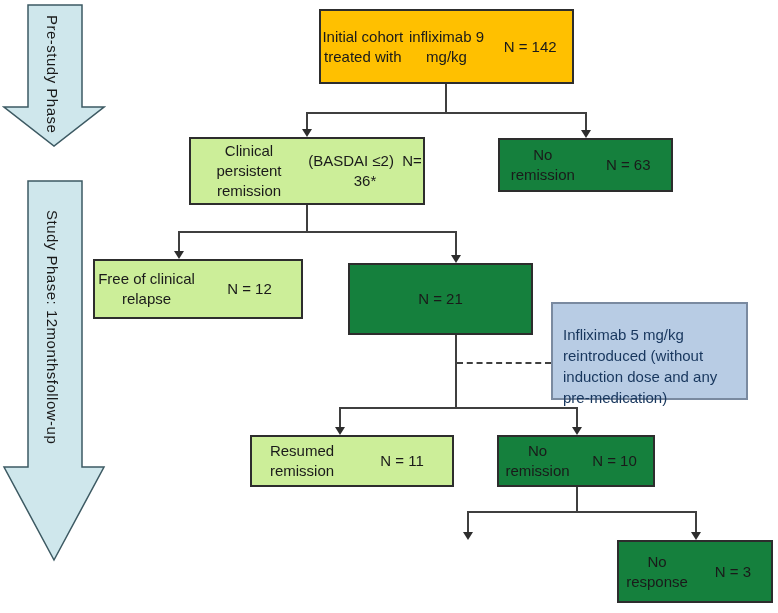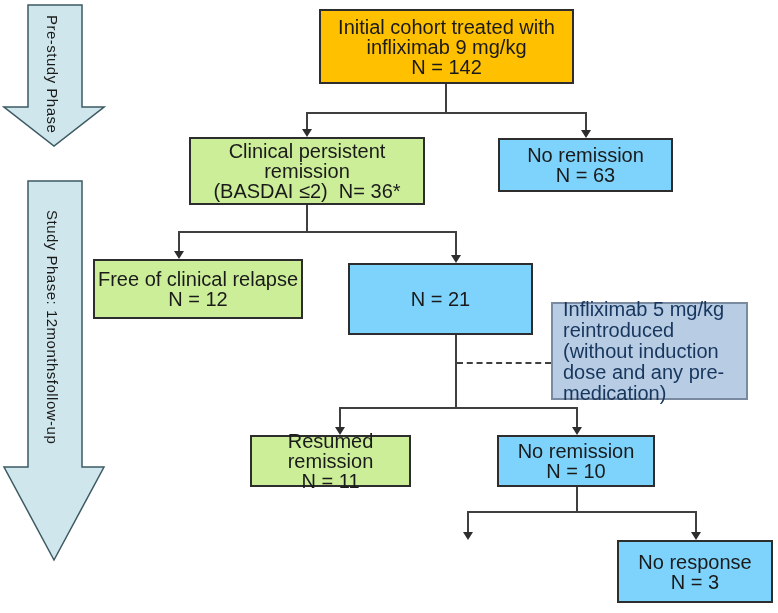--- a/index.html
+++ b/index.html
@@ -3,32 +3,32 @@
 <meta charset="utf-8">
 <style>
   html,body{margin:0;padding:0;background:#ffffff;}
   .canvas{
     position:relative;width:778px;height:613px;background:#ffffff;overflow:hidden;
     font-family:"Liberation Sans",sans-serif;color:#1a1a1a;
   }
   
   .box{
     position:absolute;box-sizing:border-box;
-    display:flex;flex-direction:column;justify-content:center;align-items:center;
-    text-align:center;font-size:20px;line-height:20px;
+    display:flex;flex-direction:row;justify-content:center;align-items:center;
+    text-align:center;font-size:15px;line-height:20px;
     border:2px solid #2d2d2d;
   }
   .box .ln{white-space:pre-wrap;display:block;width:100%;}
   .orange{background:#FFC000;}
   .green{background:#CCEE99;}
-  .pink{background:#7dd3fc;}
+  .pink{background:#15803d;}
   .note{
     background:#B8CCE4;border:2px solid #7a8aa0;color:#17365D;
     justify-content:center;align-items:flex-start;text-align:left;
-    padding:6px 10px;line-height:21px;
+    padding:20px 10px;line-height:21px;
   }
   
   .lv,.lh{position:absolute;background:#3F3F3F;}
   .lv{width:2px;}
   .lh{height:2px;}
   .dash{position:absolute;height:0;border-top:2px dashed #3F3F3F;background:none;}
   .ah{
     position:absolute;width:0;height:0;
     border-left:5px solid transparent;border-right:5px solid transparent;
     border-top:8px solid #2d2d2d;
@@ -97,21 +97,21 @@
   </div>
   <div class="dash" style="left:457px;top:362px;width:94px"></div>
 
   <div class="lv" style="left:455px;top:335px;height:74px"></div>
   <div class="lh" style="left:339px;top:407px;width:239px"></div>
   <div class="lv" style="left:339px;top:407px;height:20px"></div>
   <div class="ah" style="left:335px;top:427px"></div>
   <div class="lv" style="left:576px;top:407px;height:20px"></div>
   <div class="ah" style="left:572px;top:427px"></div>
 
-  <div class="box green" style="left:250px;top:435px;width:161px;height:52px">
+  <div class="box green" style="left:250px;top:435px;width:204px;height:52px">
     <span class="ln">Resumed remission</span>
     <span class="ln">N = 11</span>
   </div>
   <div class="box pink" style="left:497px;top:435px;width:158px;height:52px">
     <span class="ln">No remission</span>
     <span class="ln">N = 10</span>
   </div>
 
   <div class="lv" style="left:576px;top:487px;height:26px"></div>
   <div class="lh" style="left:467px;top:511px;width:230px"></div>

